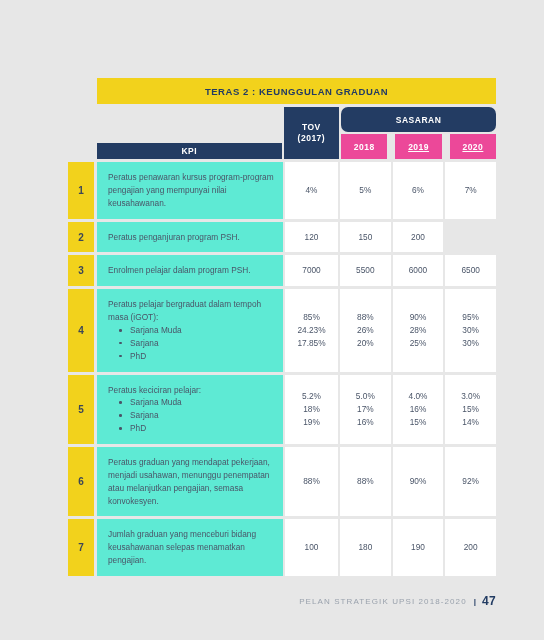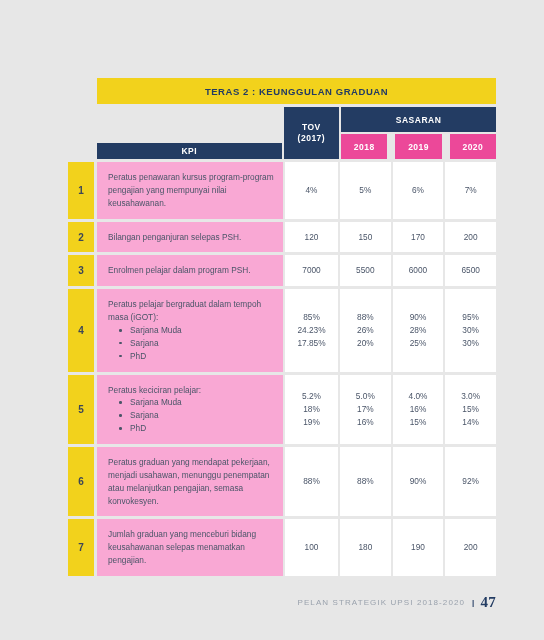--- a/index.html
+++ b/index.html
@@ -92,39 +92,40 @@
     background: #233c63;
     color: #fff;
     font-size: 8.5px;
     font-weight: bold;
     letter-spacing: 0.5px;
     display: flex;
     align-items: center;
     justify-content: center;
     margin-bottom: 2px;
     box-sizing: border-box;
+    border-radius: 7px;
   }
   .h-years {
     flex: 1;
     display: flex;
     box-sizing: border-box;
   }
   .h-year {
     flex: 1;
     background: #ec4899;
     color: #fff;
     font-size: 8.5px;
     font-weight: bold;
     letter-spacing: 0.5px;
     display: flex;
     align-items: center;
     justify-content: center;
     box-sizing: border-box;
   }
-  .h-year + .h-year { margin-left: 8px; }
+  .h-year + .h-year { margin-left: 8px; text-decoration: underline; }
 
   
   .rows { margin-top: 3px; }
 
   .row {
     display: flex;
     margin-bottom: 3px;
     box-sizing: border-box;
   }
 
@@ -136,21 +137,21 @@
     font-weight: bold;
     display: flex;
     align-items: center;
     justify-content: center;
     margin-right: 3px;
     box-sizing: border-box;
   }
 
   .kpi-cell {
     width: 186px;
-    background: #f9a8d4;
+    background: #5eead4;
     color: #4a5568;
     font-size: 8.3px;
     line-height: 1.55;
     padding: 9px 7px 9px 11px;
     margin-right: 2px;
     box-sizing: border-box;
     display: flex;
     flex-direction: column;
     justify-content: center;
   }
@@ -208,24 +209,23 @@
     font-size: 8px;
     letter-spacing: 1.1px;
   }
   .footer-sep {
     margin: 0 5px 0 7px;
     color: #233c63;
     font-weight: bold;
   }
   .footer-page {
     color: #233c63;
-    font-size: 15px;
+    font-size: 12px;
     font-weight: bold;
     letter-spacing: 0.3px;
-    font-family: Liberation Serif, serif;
   }
 </style>
 </head>
 <body>
 
 <div class="page">
 
   <div class="table-wrap">
 
     <div class="banner">TERAS 2 : KEUNGGULAN GRADUAN</div>
@@ -263,30 +263,27 @@
           <div class="val-cell v-year">
             <span class="val-line">6%</span>
           </div>
           <div class="val-cell v-year">
             <span class="val-line">7%</span>
           </div>
         </div>
         <div class="row">
           <div class="num-cell">2</div>
           <div class="kpi-cell">
-            <div class="kpi-title">Bilangan penganjuran selepas PSH.</div>
+            <div class="kpi-title">Peratus penganjuran program PSH.</div>
           </div>
           <div class="val-cell v-tov">
             <span class="val-line">120</span>
           </div>
           <div class="val-cell v-year">
             <span class="val-line">150</span>
-          </div>
-          <div class="val-cell v-year">
-            <span class="val-line">170</span>
           </div>
           <div class="val-cell v-year">
             <span class="val-line">200</span>
           </div>
         </div>
         <div class="row">
           <div class="num-cell">3</div>
           <div class="kpi-cell">
             <div class="kpi-title">Enrolmen pelajar dalam program PSH.</div>
           </div>

